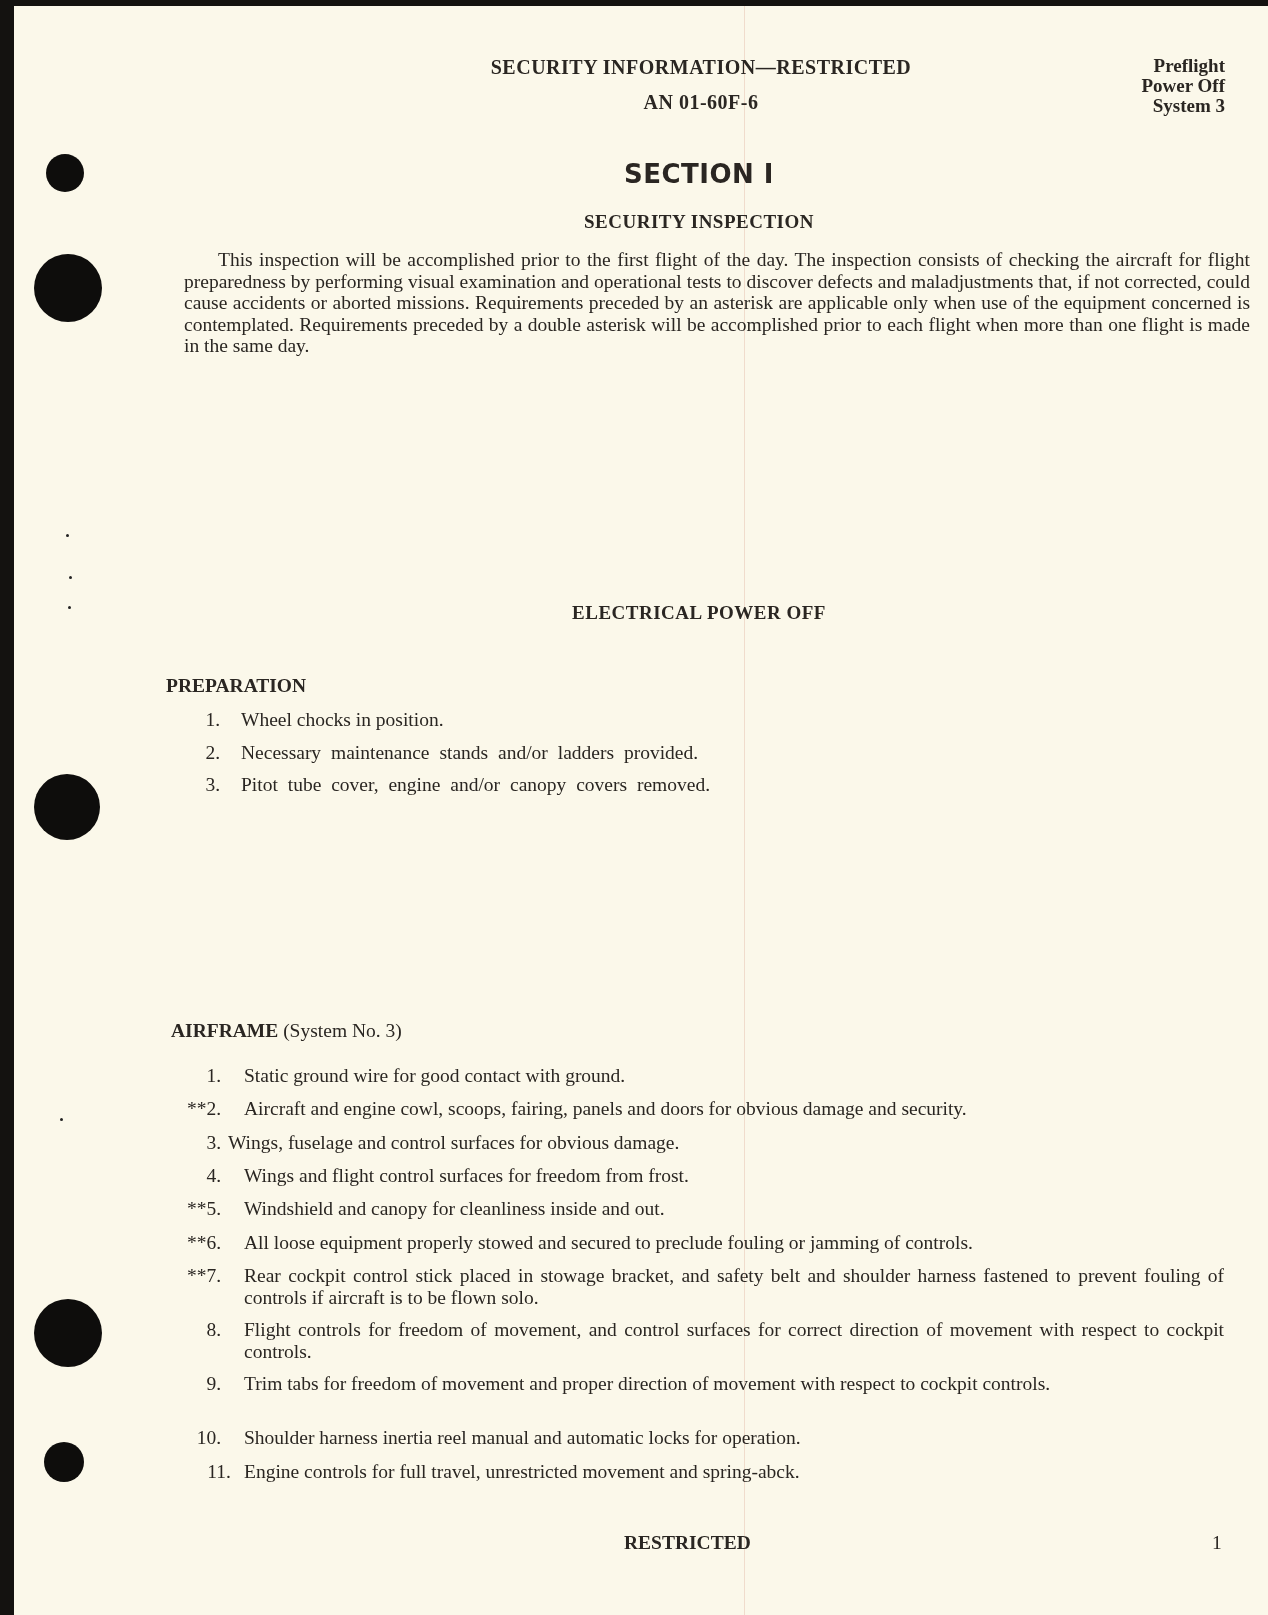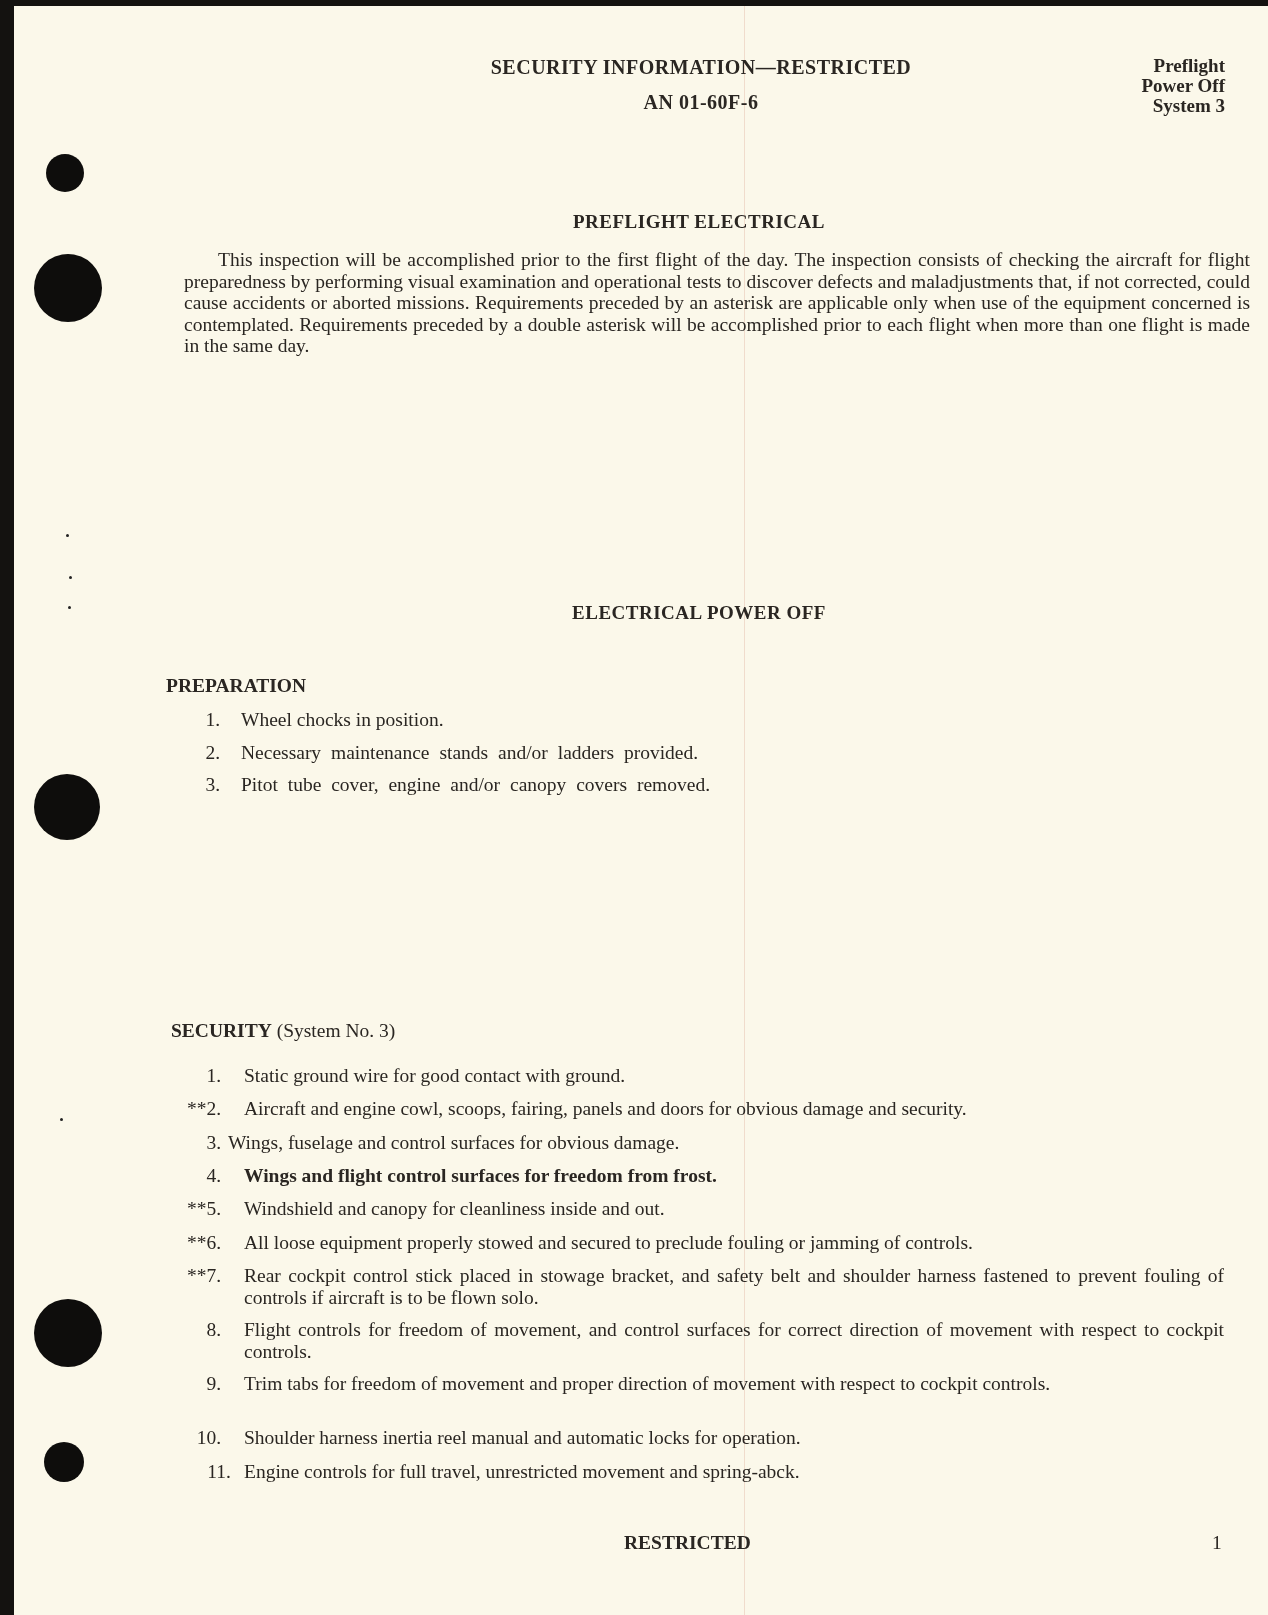--- a/index.html
+++ b/index.html
@@ -46,21 +46,22 @@
   <div class="speck" style="left:54px;top:600px;"></div>
   <div class="speck" style="left:46px;top:1112px;"></div>
 
   <div class="abs hdr-center" style="left:387px;top:50px;">SECURITY INFORMATION—RESTRICTED</div>
   <div class="abs hdr-center" style="left:387px;top:85px;">AN 01-60F-6</div>
 
   <div class="abs tab-label" style="left:1051px;top:50px;">Preflight</div>
   <div class="abs tab-label" style="left:1051px;top:70px;">Power Off</div>
   <div class="abs tab-label" style="left:1051px;top:90px;">System 3</div>
 
-  <div class="abs sub-title" style="left:435px;top:205px;">PREFLIGHT ELECTRICAL</div>
+  <div class="abs section-title" style="left:485px;top:153px;">SECTION I</div>
+  <div class="abs sub-title" style="left:435px;top:205px;">SECURITY INSPECTION</div>
 
   <div class="intro">This inspection will be accomplished prior to the first flight of the day. The inspection consists of checking the aircraft for flight preparedness by performing visual examination and operational tests to discover defects and maladjustments that, if not corrected, could cause accidents or aborted missions. Requirements preceded by an asterisk are applicable only when use of the equipment concerned is contemplated. Requirements preceded by a double asterisk will be accomplished prior to each flight when more than one flight is made in the same day.</div>
 
   <div class="abs sub-title" style="left:435px;top:596px;">ELECTRICAL POWER OFF</div>
 
   <div class="abs heading" style="left:152px;top:669px;">PREPARATION</div>
 
   <div class="item" style="left:0;top:703px;">
     <span class="num" style="left:146px;">1.</span>
     <span class="txt" style="left:227px;width:900px;">Wheel chocks in position.</span>
@@ -68,39 +69,39 @@
   <div class="item" style="left:0;top:736px;">
     <span class="num" style="left:146px;">2.</span>
     <span class="txt" style="left:227px;width:900px;word-spacing:5px;">Necessary maintenance stands and/or ladders provided.</span>
   </div>
   <div class="item" style="left:0;top:768px;">
     <span class="num" style="left:146px;">3.</span>
     <span class="txt" style="left:227px;width:900px;word-spacing:5px;">Pitot tube cover, engine and/or canopy covers removed.</span>
   </div>
 
   <div class="abs" style="left:157px;top:1014px;font-size:19.5px;">
-    <span class="heading">SECURITY</span>
+    <span class="heading">AIRFRAME</span>
     <span>(System No. 3)</span>
   </div>
 
   <div class="item" style="left:0;top:1059px;">
     <span class="num" style="left:147px;">1.</span>
     <span class="txt" style="left:230px;width:970px;">Static ground wire for good contact with ground.</span>
   </div>
   <div class="item" style="left:0;top:1092px;">
     <span class="num" style="left:147px;">**2.</span>
     <span class="txt" style="left:230px;width:970px;">Aircraft and engine cowl, scoops, fairing, panels and doors for obvious damage and security.</span>
   </div>
   <div class="item" style="left:0;top:1126px;">
     <span class="num" style="left:147px;">3.</span>
     <span class="txt" style="left:214px;width:970px;">Wings, fuselage and control surfaces for obvious damage.</span>
   </div>
   <div class="item" style="left:0;top:1159px;">
     <span class="num" style="left:147px;">4.</span>
-    <span class="txt" style="left:230px;width:970px;font-weight:bold;">Wings and flight control surfaces for freedom from frost.</span>
+    <span class="txt" style="left:230px;width:970px;">Wings and flight control surfaces for freedom from frost.</span>
   </div>
   <div class="item" style="left:0;top:1192px;">
     <span class="num" style="left:147px;">**5.</span>
     <span class="txt" style="left:230px;width:970px;">Windshield and canopy for cleanliness inside and out.</span>
   </div>
   <div class="item" style="left:0;top:1226px;">
     <span class="num" style="left:147px;">**6.</span>
     <span class="txt" style="left:230px;width:980px;">All loose equipment properly stowed and secured to preclude fouling or jamming of controls.</span>
   </div>
   <div class="item" style="left:0;top:1259px;">

